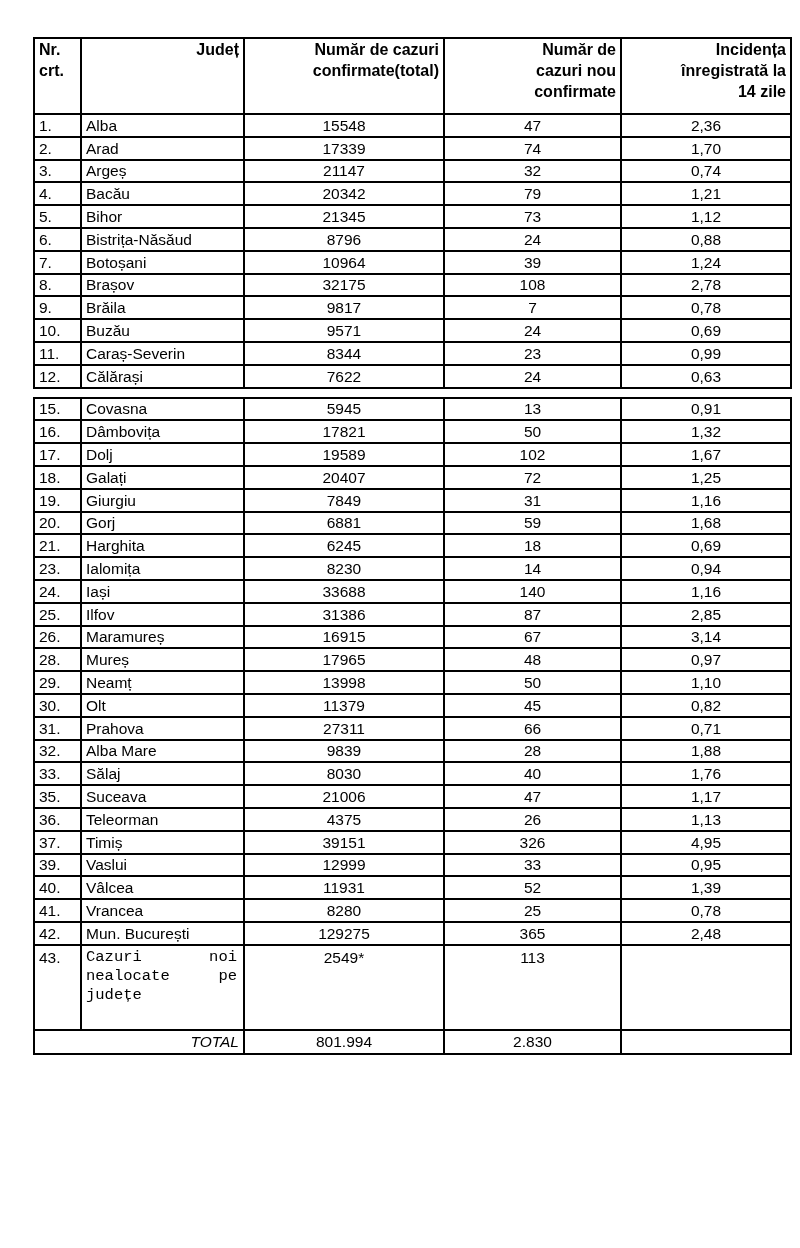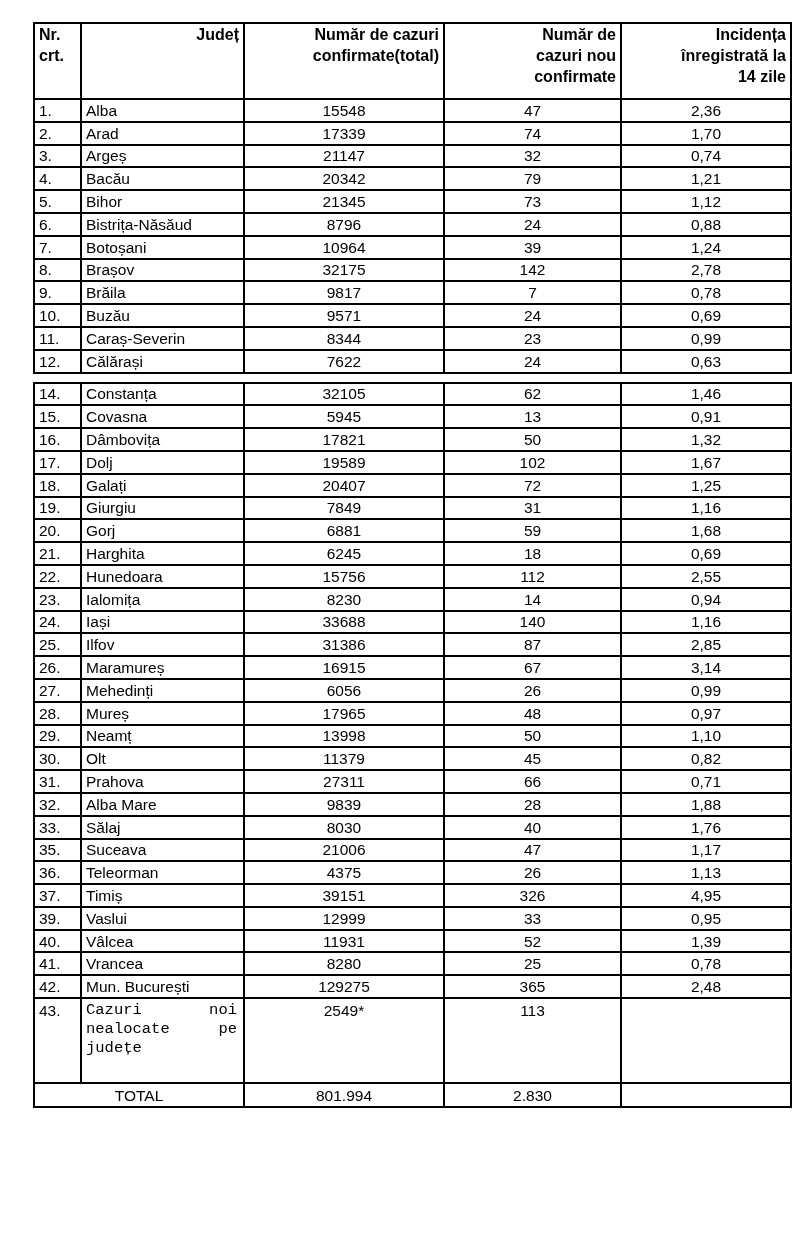--- a/index.html
+++ b/index.html
@@ -1,21 +1,21 @@
 <!DOCTYPE html>
 <html><head>
 <meta charset="utf-8">
 <style>
   html, body { margin: 0; padding: 0; background: #ffffff; }
   body {
     width: 800px; height: 1248px;
     font-family: "Liberation Sans", "DejaVu Sans", sans-serif;
     color: #000;
   }
-  .page { padding: 22px 0 0 33px; }
+  .page { padding: 22px 0 0 33px; margin-top: 15px; }
   table.ctable {
     border-collapse: collapse;
     table-layout: fixed;
     width: 757px;
   }
   table.ctable th, table.ctable td {
     border: 2px solid #000;
     padding: 0 4px;
     overflow: hidden;
   }
@@ -45,21 +45,21 @@
   tr.row-tall td { height: 81px; vertical-align: top; padding-top: 2px; }
   tr.row-tall td.cell-judet {
     white-space: pre-line;
     text-align: justify;
     text-align-last: justify;
     padding-right: 6px;
     font-family: Liberation Mono, monospace;
   }
   
   tr.total-row td { height: 22px; }
-  td.total-label { text-align: center; padding-left: 8px; }
+  td.total-label { text-align: right; padding-left: 8px; font-style: italic; }
   .tables-gap { height: 8px; }
 </style>
 </head>
 <body>
 
 <div class="page">
 
   <table class="ctable">
     <colgroup>
       <col style="width:47px">
@@ -130,21 +130,21 @@
           <td class="cell-nr">7.</td>
           <td class="cell-judet">Botoșani</td>
           <td class="cell-num">10964</td>
           <td class="cell-num">39</td>
           <td class="cell-num">1,24</td>
         </tr>
         <tr>
           <td class="cell-nr">8.</td>
           <td class="cell-judet">Brașov</td>
           <td class="cell-num">32175</td>
-          <td class="cell-num">142</td>
+          <td class="cell-num">108</td>
           <td class="cell-num">2,78</td>
         </tr>
         <tr>
           <td class="cell-nr">9.</td>
           <td class="cell-judet">Brăila</td>
           <td class="cell-num">9817</td>
           <td class="cell-num">7</td>
           <td class="cell-num">0,78</td>
         </tr>
         <tr>
@@ -176,27 +176,20 @@
   <table class="ctable">
     <colgroup>
       <col style="width:47px">
         <col style="width:163px">
         <col style="width:200px">
         <col style="width:177px">
         <col style="width:170px">
     </colgroup>
     <tbody id="tbody2">
         <tr>
-          <td class="cell-nr">14.</td>
-          <td class="cell-judet">Constanța</td>
-          <td class="cell-num">32105</td>
-          <td class="cell-num">62</td>
-          <td class="cell-num">1,46</td>
-        </tr>
-        <tr>
           <td class="cell-nr">15.</td>
           <td class="cell-judet">Covasna</td>
           <td class="cell-num">5945</td>
           <td class="cell-num">13</td>
           <td class="cell-num">0,91</td>
         </tr>
         <tr>
           <td class="cell-nr">16.</td>
           <td class="cell-judet">Dâmbovița</td>
           <td class="cell-num">17821</td>
@@ -232,27 +225,20 @@
           <td class="cell-num">1,68</td>
         </tr>
         <tr>
           <td class="cell-nr">21.</td>
           <td class="cell-judet">Harghita</td>
           <td class="cell-num">6245</td>
           <td class="cell-num">18</td>
           <td class="cell-num">0,69</td>
         </tr>
         <tr>
-          <td class="cell-nr">22.</td>
-          <td class="cell-judet">Hunedoara</td>
-          <td class="cell-num">15756</td>
-          <td class="cell-num">112</td>
-          <td class="cell-num">2,55</td>
-        </tr>
-        <tr>
           <td class="cell-nr">23.</td>
           <td class="cell-judet">Ialomița</td>
           <td class="cell-num">8230</td>
           <td class="cell-num">14</td>
           <td class="cell-num">0,94</td>
         </tr>
         <tr>
           <td class="cell-nr">24.</td>
           <td class="cell-judet">Iași</td>
           <td class="cell-num">33688</td>
@@ -265,27 +251,20 @@
           <td class="cell-num">31386</td>
           <td class="cell-num">87</td>
           <td class="cell-num">2,85</td>
         </tr>
         <tr>
           <td class="cell-nr">26.</td>
           <td class="cell-judet">Maramureș</td>
           <td class="cell-num">16915</td>
           <td class="cell-num">67</td>
           <td class="cell-num">3,14</td>
-        </tr>
-        <tr>
-          <td class="cell-nr">27.</td>
-          <td class="cell-judet">Mehedinți</td>
-          <td class="cell-num">6056</td>
-          <td class="cell-num">26</td>
-          <td class="cell-num">0,99</td>
         </tr>
         <tr>
           <td class="cell-nr">28.</td>
           <td class="cell-judet">Mureș</td>
           <td class="cell-num">17965</td>
           <td class="cell-num">48</td>
           <td class="cell-num">0,97</td>
         </tr>
         <tr>
           <td class="cell-nr">29.</td>

